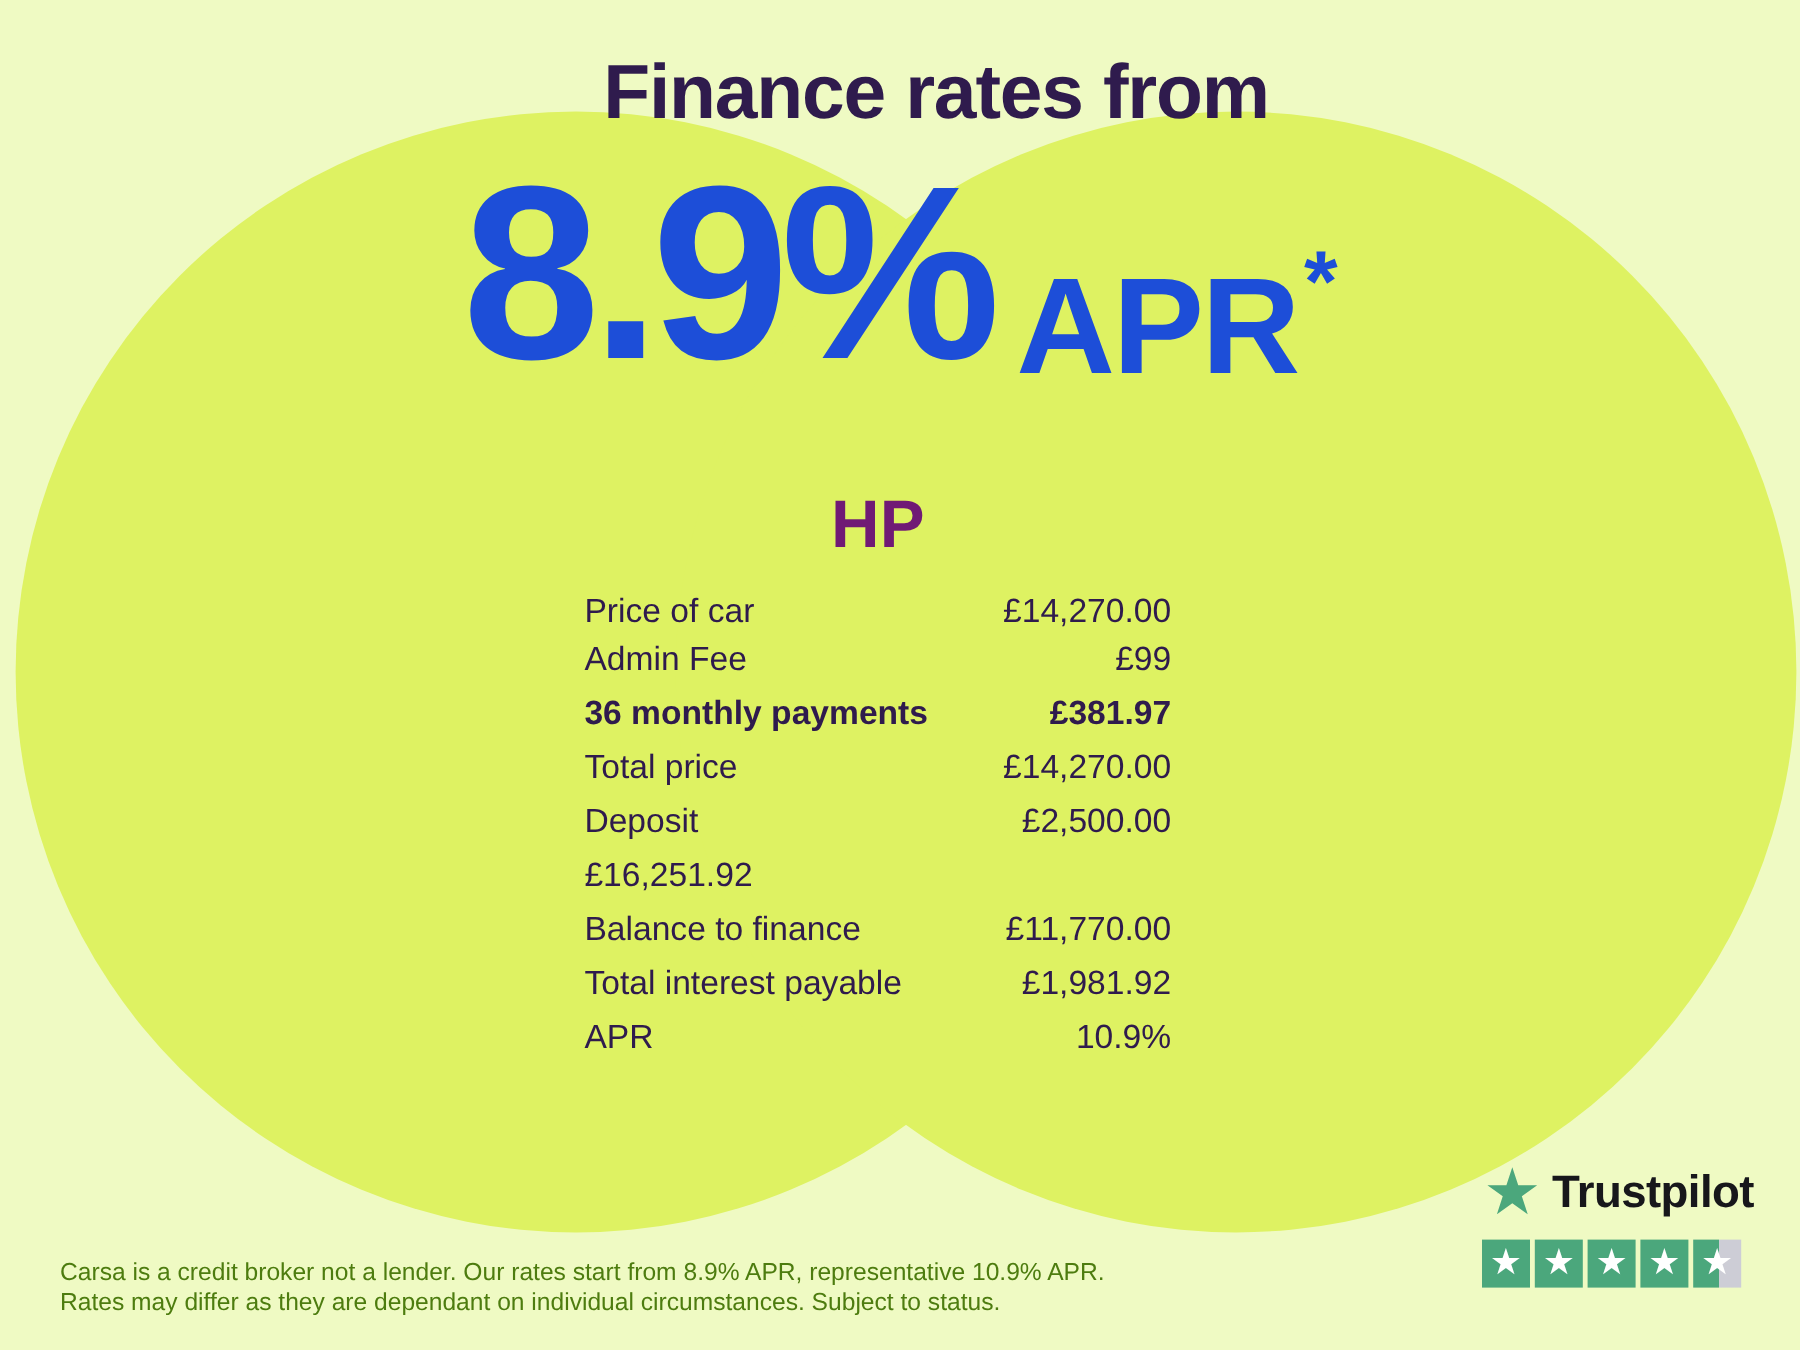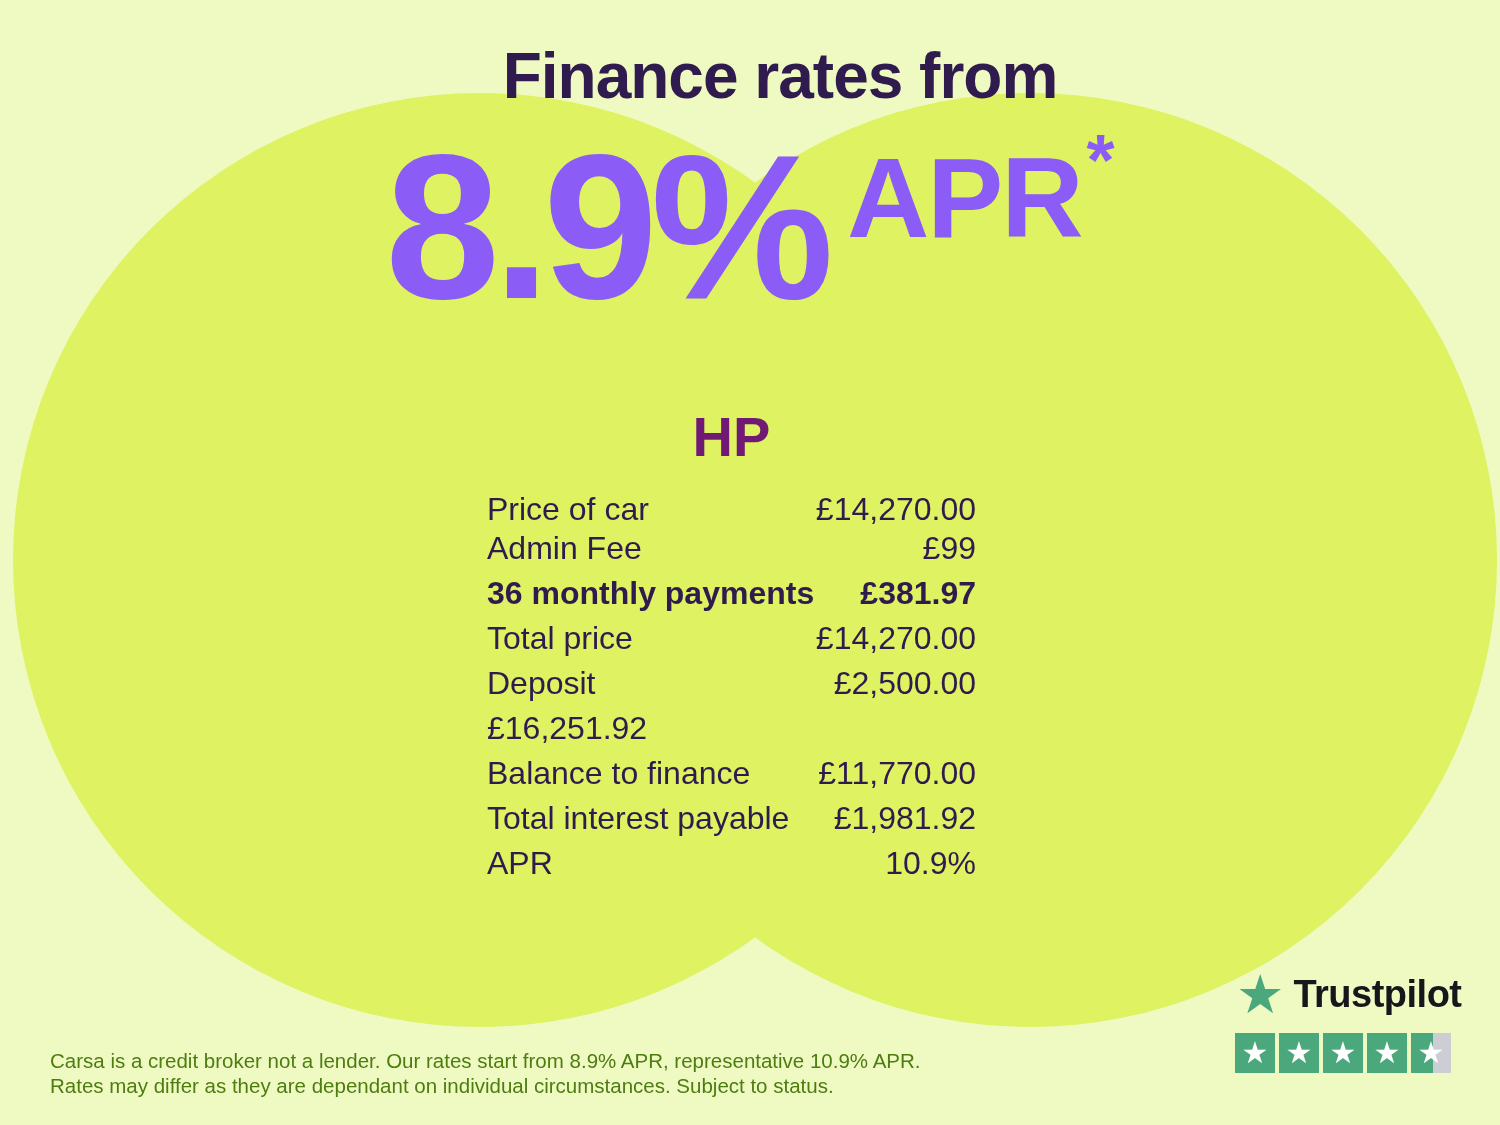--- a/index.html
+++ b/index.html
@@ -23,22 +23,22 @@
 
   .page-title {
     position:absolute; top:44px; left:0; width:100%;
     margin:0; text-align:center;
     font-size:64px; font-weight:800; letter-spacing:-1px;
     color:#2F1B4D; line-height:1;padding-left:30px;
   }
 
   .rate {
     position:absolute; top:124px; left:0; width:100%;
-    display:flex; justify-content:center; align-items:flex-start;
-    line-height:1; color:#8b5cf6;
+    display:flex; justify-content:center; align-items:flex-end;
+    line-height:1; color:#1d4ed8;
   }
   .rate-value {
     font-size:206px; font-weight:800; letter-spacing:-7px;
   }
   .rate-suffix {
     font-size:114px; font-weight:800; letter-spacing:-2px;
     margin-left:20px;
   }
   .rate-asterisk {
     font-size:72px; font-weight:800;
@@ -48,21 +48,21 @@
   .finance-panel {
     position:absolute; left:487px; top:402px; width:489px;
   }
   .finance-heading {
     margin:0; text-align:center;
     font-size:56px; font-weight:800; color:#701a75;
     line-height:70px; height:70px; margin-bottom:20px;
   }
   .finance-row {
     display:flex; justify-content:space-between; align-items:center;
-    height:45px; font-size:32px; font-weight:500; color:#2F1B4D;
+    height:45px; font-size:28px; font-weight:500; color:#2F1B4D;
   }
   .finance-row:first-child { height:34px; }
   .finance-row.bold { font-weight:700; }
   .row-label { text-align:left; }
   .row-value { }
 
   .disclaimer {
     position:absolute; left:50px; top:1048px;
     font-size:20.5px; line-height:25px; font-weight:500;
     color:#4d7c0f;

